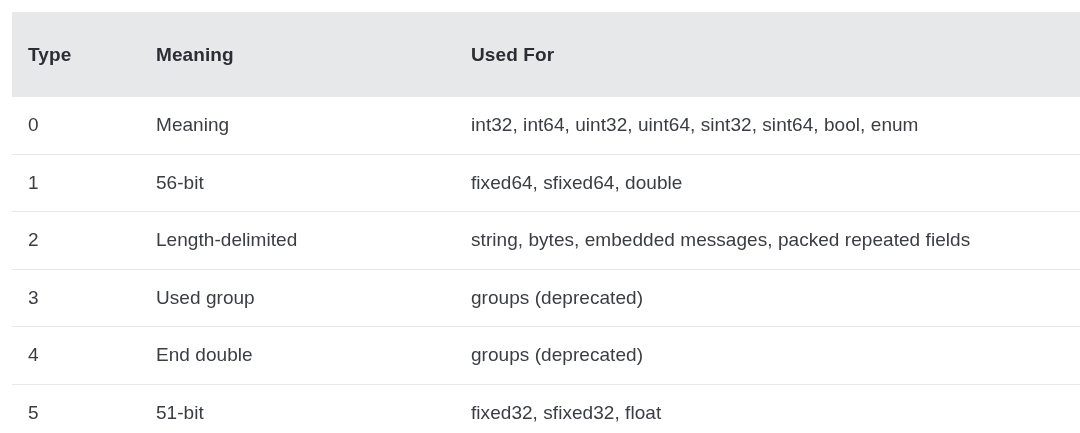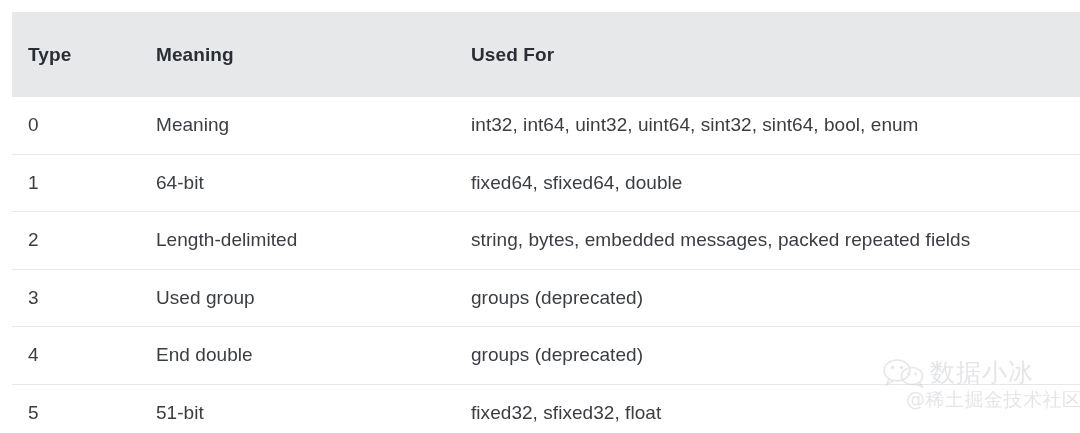--- a/index.html
+++ b/index.html
@@ -124,21 +124,21 @@
       </tr>
     </thead>
     <tbody>
       <tr>
         <td class="col-type">0</td>
         <td class="col-meaning">Meaning</td>
         <td class="col-usedfor">int32, int64, uint32, uint64, sint32, sint64, bool, enum</td>
       </tr>
       <tr>
         <td class="col-type">1</td>
-        <td class="col-meaning">64-bit</td>
+        <td class="col-meaning">56-bit</td>
         <td class="col-usedfor">fixed64, sfixed64, double</td>
       </tr>
       <tr>
         <td class="col-type">2</td>
         <td class="col-meaning">Length-delimited</td>
         <td class="col-usedfor">string, bytes, embedded messages, packed repeated fields</td>
       </tr>
       <tr>
         <td class="col-type">3</td>
         <td class="col-meaning">Used group</td>
@@ -150,36 +150,14 @@
         <td class="col-usedfor">groups (deprecated)</td>
       </tr>
       <tr>
         <td class="col-type">5</td>
         <td class="col-meaning">51-bit</td>
         <td class="col-usedfor">fixed32, sfixed32, float</td>
       </tr>
     </tbody>
   </table>
 
-  <div class="watermark">
-    <div class="wm-row">
-      <span class="wm-bubble-icon">
-        <svg width="48" height="30" viewBox="0 0 48 30" xmlns="http://www.w3.org/2000/svg">
-          <g fill="none" stroke="#cdd0d5" stroke-width="1.6">
-            <ellipse cx="17" cy="12.5" rx="13" ry="10.5"></ellipse>
-            <path d="M9 21 L6.5 27 L13.5 22.5" stroke-linejoin="round"></path>
-            <ellipse cx="32" cy="18" rx="10.5" ry="8.5"></ellipse>
-            <path d="M39.5 24.5 L42.5 29 L36.5 26" stroke-linejoin="round"></path>
-          </g>
-          <g fill="#cdd0d5">
-            <circle cx="12.5" cy="9.5" r="1.7"></circle>
-            <circle cx="21.5" cy="9.5" r="1.7"></circle>
-            <circle cx="28.5" cy="16" r="1.4"></circle>
-            <circle cx="35.5" cy="16" r="1.4"></circle>
-          </g>
-        </svg>
-      </span>
-      <span class="wm-title">数据小冰</span>
-    </div>
-    <div class="wm-sub">@稀土掘金技术社区</div>
-  </div>
 
 </div>
 
 </body></html>

